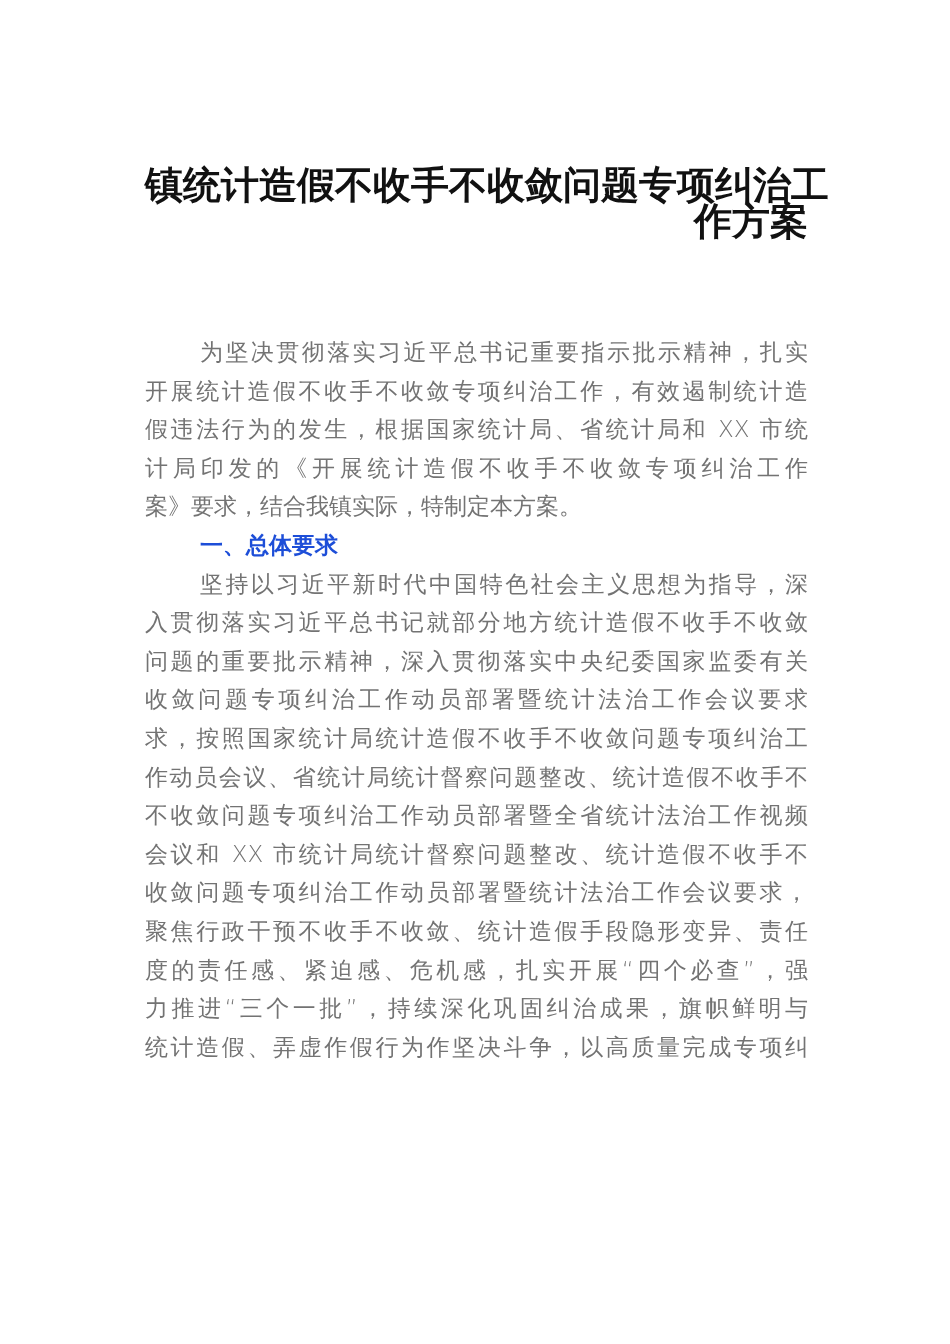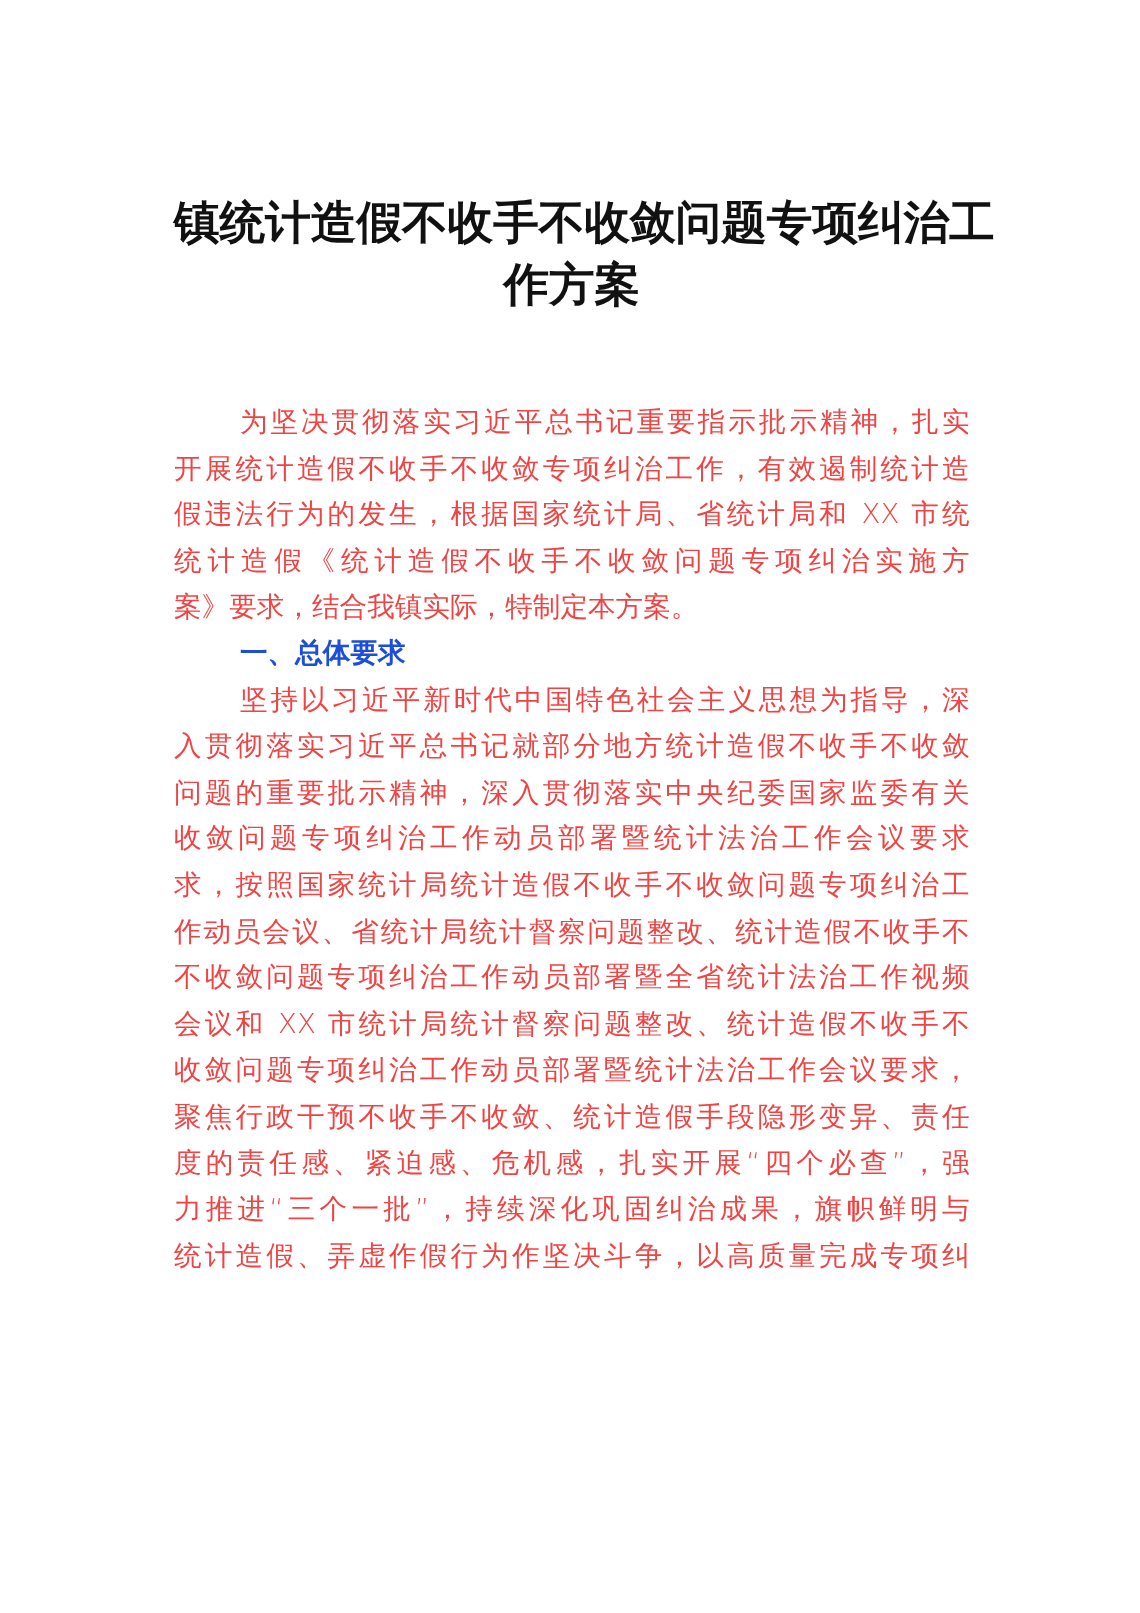--- a/index.html
+++ b/index.html
@@ -30,35 +30,35 @@
       text-align: center;
       font-family: "DejaVu Serif", "Liberation Serif", serif;
       font-weight: bold;
       font-size: 38px;
       letter-spacing: 0px;
       color: #111;
       margin: 0;
       white-space: nowrap;
     }
     .title.l1 { top: 160px; }
-    .title.l2 { top: 212px; }
+    .title.l2 { top: 196px; text-align: right; }
     .body {
       position: absolute;
       left: 145px;
       top: 333px;
       width: 663px;
     }
     .line {
       height: 38.6px;
       line-height: 38.6px;
       font-size: 23px;
       white-space: nowrap;
       text-align: justify;
       text-align-last: justify;
-      color: #ef4444;
+      color: #737373;
       font-family: "DejaVu Sans", "Liberation Sans", sans-serif;
       font-weight: 300;
     }
     .line.indent { padding-left: 55px; }
     .line.last { text-align-last: left; }
     .heading {
       height: 38.6px;
       line-height: 38.6px;
       font-size: 23px;
       font-weight: bold;
@@ -72,21 +72,21 @@
 
 <div class="page">
   <h1 class="title l1">镇统计造假不收手不收敛问题专项纠治工</h1>
   <h1 class="title l2">作方案</h1>
 
   <div class="body">
     <div>
       <div class="line indent">为坚决贯彻落实习近平总书记重要指示批示精神，扎实</div>
       <div class="line">开展统计造假不收手不收敛专项纠治工作，有效遏制统计造</div>
       <div class="line">假违法行为的发生，根据国家统计局、省统计局和 XX 市统</div>
-      <div class="line">统计造假《统计造假不收手不收敛问题专项纠治实施方</div>
+      <div class="line">计局印发的《开展统计造假不收手不收敛专项纠治工作</div>
       <div class="line last">案》要求，结合我镇实际，特制定本方案。</div>
     </div>
 
     <div class="heading">一、总体要求</div>
 
     <div>
       <div class="line indent">坚持以习近平新时代中国特色社会主义思想为指导，深</div>
       <div class="line">入贯彻落实习近平总书记就部分地方统计造假不收手不收敛</div>
       <div class="line">问题的重要批示精神，深入贯彻落实中央纪委国家监委有关</div>
       <div class="line">收敛问题专项纠治工作动员部署暨统计法治工作会议要求</div>

